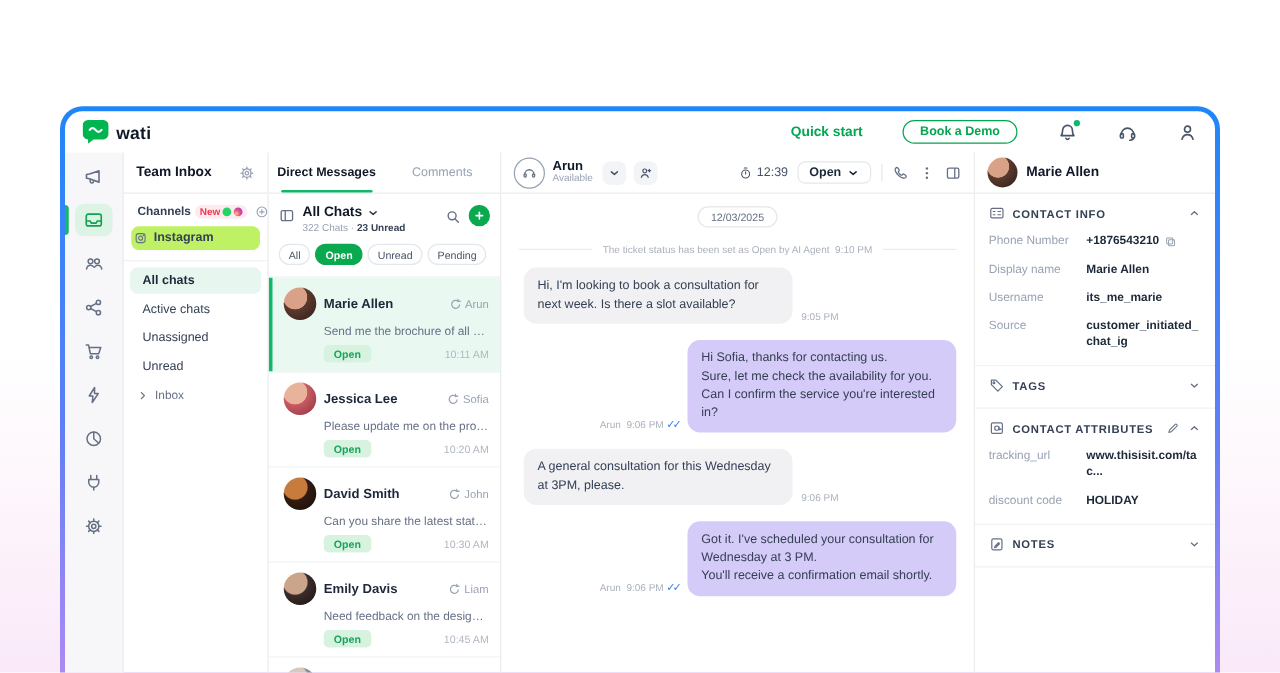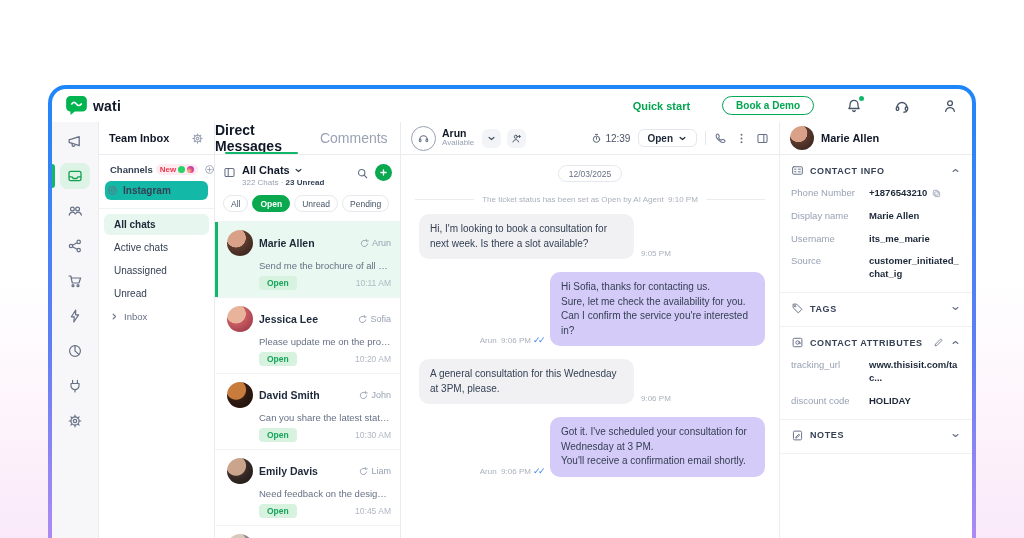--- a/index.html
+++ b/index.html
@@ -50,32 +50,32 @@
   .team-title { font-size:11px; font-weight:bold; color:#101828; }
   .phead .spacer { flex:1; }
   .ghost-ic { color:#98a2b3; cursor:pointer; display:flex; }
   .channels-row { display:flex; align-items:center; gap:3px; padding:9px 8px 6px; cursor:pointer; }
   .channels-label { font-size:9.5px; font-weight:bold; color:#344054; }
   .new-badge { background:#feeaf1; border-radius:8px; padding:1px 4px; display:flex; align-items:center; gap:2px; }
   .new-badge span { color:#f0394d; font-size:8px; font-weight:bold; }
   .mini-dot { width:7px; height:7px; border-radius:50%; }
   .wa { background:#25d366; }
   .ig { background:radial-gradient(circle at 30% 70%,#fdc468,#df4996 45%,#9b36b7); }
-  .channel-item { margin:0 6px; background:#14b8a6; border-radius:6px; padding:4px 2px; display:flex;
+  .channel-item { margin:0 6px; background:#bef264; border-radius:6px; padding:4px 2px; display:flex;
     align-items:center; gap:5px; font-size:10px; font-weight:bold; color:#344054; cursor:pointer; }
   .channel-item .ic11 { color:#667085; }
   .team-div { border-bottom:1px solid #f0f1f3; margin:8px 0 4px; }
   .folder { font-size:10px; color:#344054; padding:5px 10px; cursor:pointer; border-radius:6px; margin:1px 5px; }
   .folder.active { background:#e7f6ee; font-weight:bold; color:#1d2939; }
   .more-row { display:flex; align-items:center; gap:4px; color:#667085; font-size:9.5px; padding:6px 10px; cursor:pointer; }
 
   
   .chatlist { width:186px; }
   .tabs { gap:0; padding:0; }
-  .tab { flex:1; height:100%; display:flex; align-items:center; justify-content:center; font-size:14px;
+  .tab { flex:1; height:100%; display:flex; align-items:center; justify-content:center; font-size:10px;
     color:#98a2b3; cursor:pointer; position:relative; font-weight:bold; }
   .tab.active { color:#101828; }
   .tab.active::after { content:""; position:absolute; left:10px; right:10px; bottom:0; height:2.5px;
     background:#12b76a; border-radius:2px; }
   .tab.inactive { font-weight:normal; }
   .list-head { display:flex; align-items:flex-start; padding:9px 8px 6px; gap:6px; }
   .list-head-text { flex:1; min-width:0; }
   .view-row { display:flex; align-items:center; gap:3px; cursor:pointer; }
   .view-label { font-size:11px; font-weight:bold; color:#101828; }
   .view-sub { font-size:8px; color:#98a2b3; margin-top:2px; }

